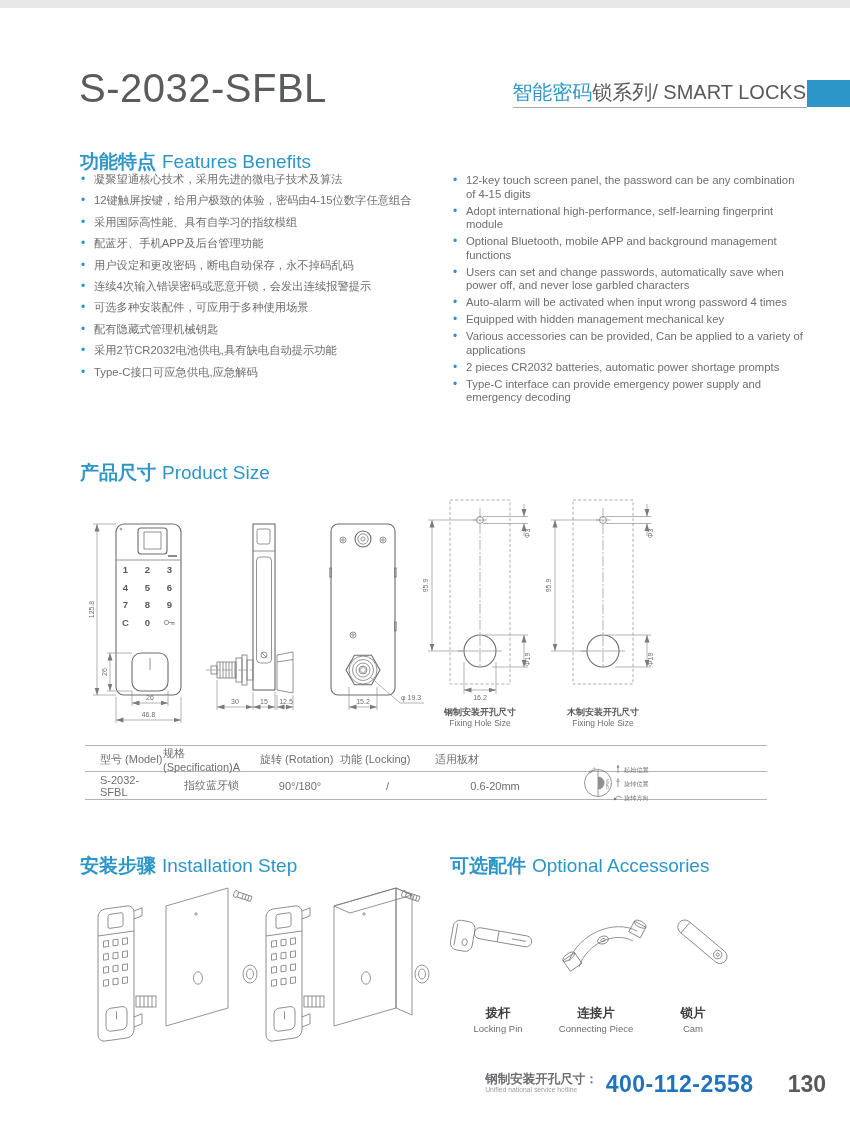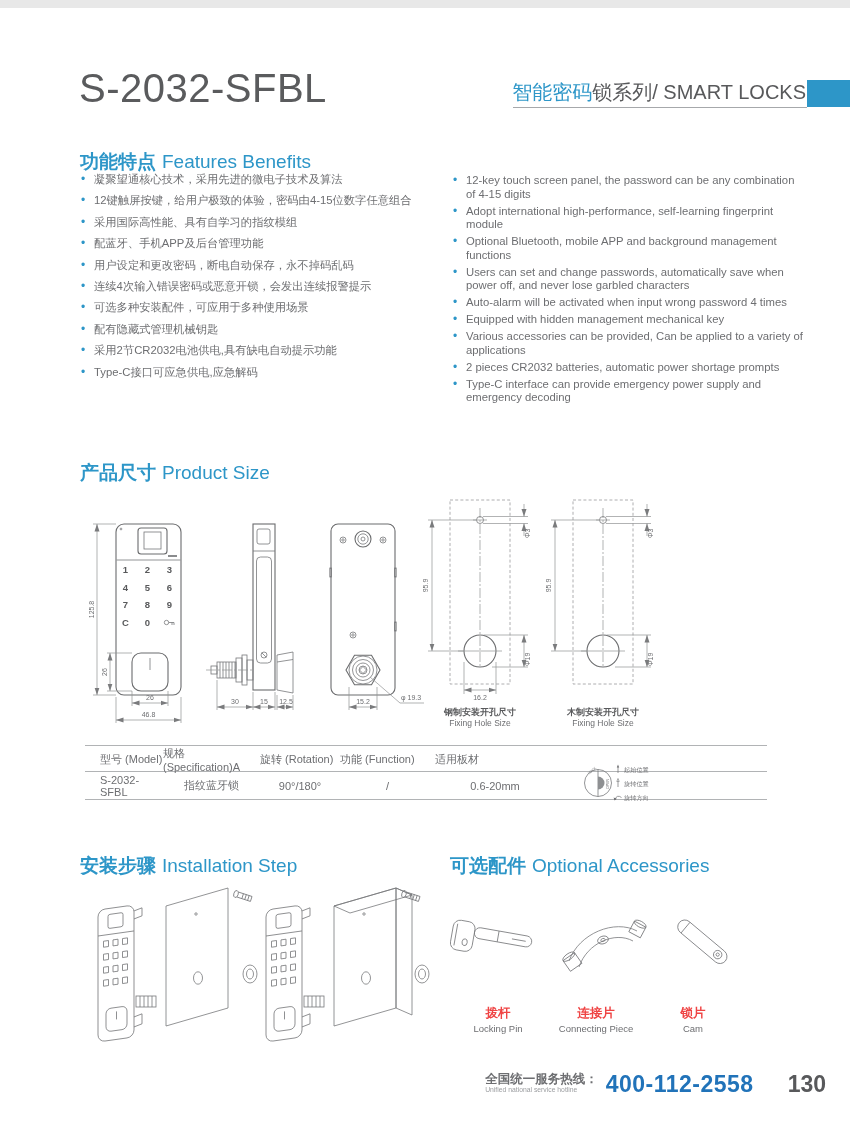--- a/index.html
+++ b/index.html
@@ -40,21 +40,21 @@
 
   
   .spec-table { position:absolute; left:85px; top:737px; width:682px; border-top:1px solid #b1b3b5; border-bottom:1px solid #b1b3b5; font-size:11px; color:#6d6e71; }
   .spec-table .tr { display:grid; grid-template-columns:63px 97px 80px 95px 120px 1fr; padding-left:15px; align-items:center; }
   .spec-table .tr.th { height:26px; border-bottom:1px solid #b1b3b5; }
   .spec-table .tr.td { height:27px; }
   .spec-table .tc { text-align:center; }
 
   
   .acc-label { position:absolute; top:997px; text-align:center; }
-  .acc-cn { font-size:12.5px; font-weight:bold; color:#ef4444; }
+  .acc-cn { font-size:12.5px; font-weight:bold; color:#404040; }
   .acc-en { font-size:9.5px; color:#6d6e71; margin-top:1px; }
 
   
   .footer { position:absolute; top:1064px; right:24px; display:flex; align-items:flex-end; }
   .hotline { text-align:left; margin-bottom:2px; }
   .hl-cn { font-size:12.5px; font-weight:bold; color:#6d6e71; line-height:13px; white-space:nowrap; }
   .hl-en { font-size:6.8px; color:#9b9da0; line-height:8px; white-space:nowrap; }
   .phone { font-size:23px; font-weight:bold; color:#2173b9; margin-left:8px; line-height:24px; letter-spacing:0.5px; }
   .pageno { font-size:23px; font-weight:bold; color:#58595b; margin-left:34px; line-height:24px; }
 </style>
@@ -265,21 +265,21 @@
       <text class="lblcn" x="523" y="221">木制安装开孔尺寸</text>
       <text class="lblen" x="523" y="232">Fixing Hole Size</text>
     </g>
   </svg>
 
   <div class="spec-table">
     <div class="tr th">
       <div>型号 (Model)</div>
       <div>规格 (Specification)A</div>
       <div>旋转 (Rotation)</div>
-      <div>功能 (Function)</div>
+      <div>功能 (Locking)</div>
       <div>适用板材</div>
       <div></div>
     </div>
     <div class="tr td">
       <div>S-2032-SFBL</div>
       <div class="tc">指纹蓝牙锁</div>
       <div class="tc">90°/180°</div>
       <div class="tc">/</div>
       <div class="tc">0.6-20mm</div>
       <div></div>
@@ -445,20 +445,20 @@
     <div class="acc-cn">连接片</div>
     <div class="acc-en">Connecting Piece</div>
   </div>
   <div class="acc-label" style="left:650px; width:86px;">
     <div class="acc-cn">锁片</div>
     <div class="acc-en">Cam</div>
   </div>
 
   <div class="footer">
     <div class="hotline">
-      <div class="hl-cn">全国统一服务热线：</div>
+      <div class="hl-cn">钢制安装开孔尺寸：</div>
       <div class="hl-en">Unified national service hotline</div>
     </div>
     <div class="phone">400-112-2558</div>
     <div class="pageno">130</div>
   </div>
 
 </div>
 
 </body></html>

